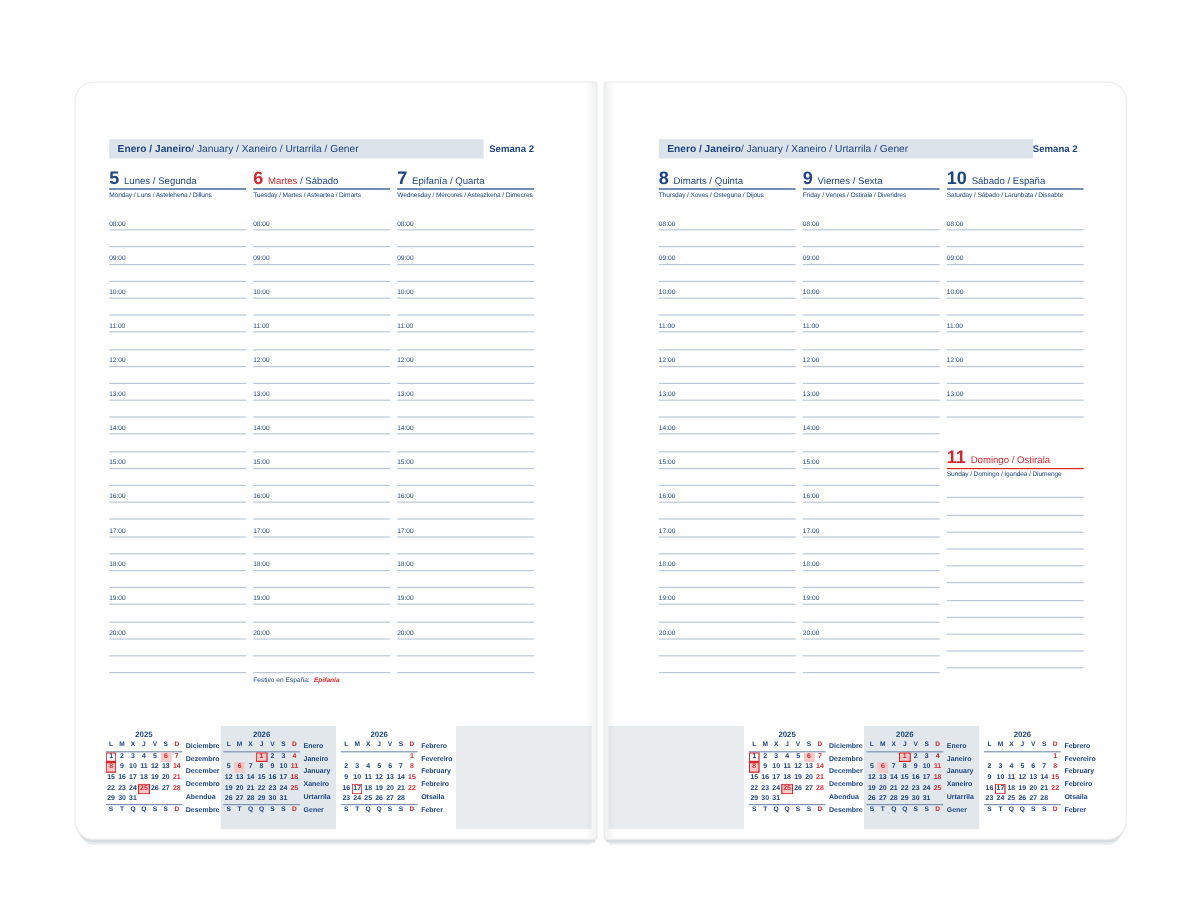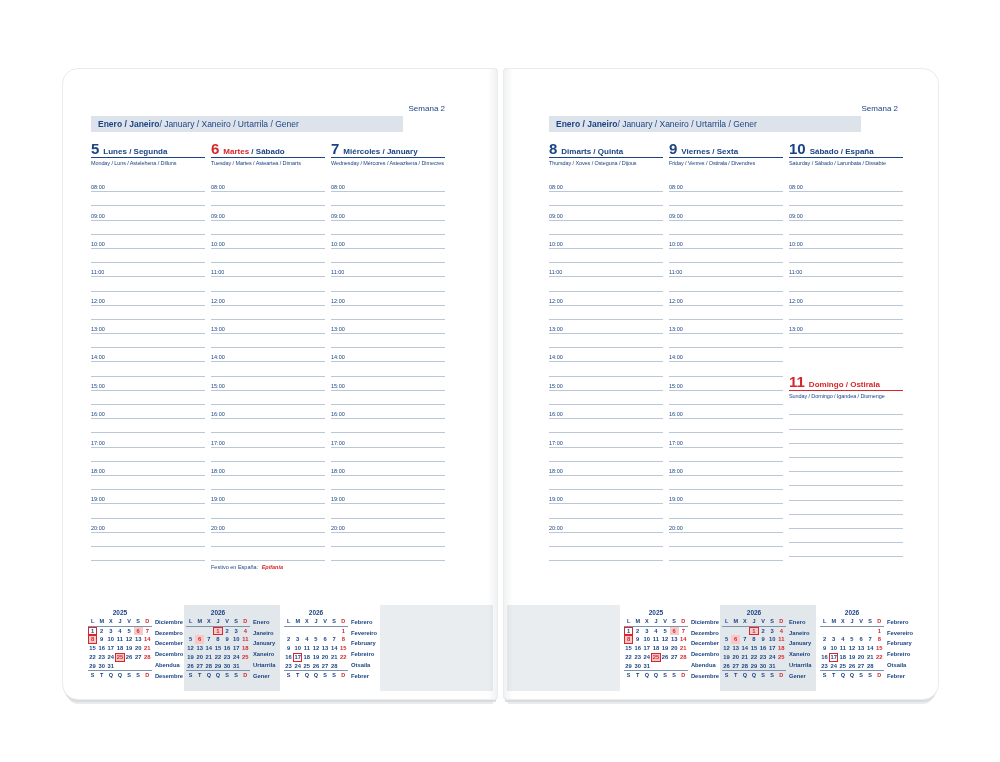--- a/index.html
+++ b/index.html
@@ -18,32 +18,32 @@
   .page-left::after  { content:''; position:absolute; right:0; top:0; bottom:0; width:9px;
                        background:linear-gradient(to right, rgba(110,120,135,0), rgba(110,120,135,0.10)); }
   .page-right::after { content:''; position:absolute; left:0; top:0; bottom:0; width:9px;
                        background:linear-gradient(to left, rgba(110,120,135,0), rgba(110,120,135,0.10)); }
 
   .month-bar { position:absolute; top:47px; height:16px; width:312px; background:var(--bar_bg);
                display:flex; align-items:center; padding-left:7px; font-size:8.5px;
                color:var(--ink); white-space:nowrap; }
   .page-left .month-bar { left:28px; } .page-right .month-bar { left:45px; }
   .month-bar .b { font-weight:bold;text-align:center; }
-  .week-label { position:absolute; top:35px; font-size:8px; font-weight:normal; color:var(--ink); }
+  .week-label { position:absolute; top:51px; font-size:8px; font-weight:bold; color:var(--ink); }
   .page-left .week-label { right:52px; } .page-right .week-label { right:40px; }
 
   .col { position:absolute; top:72px; width:114px; }
   .page-left  .c1{left:28px;}  .page-left  .c2{left:148px;} .page-left  .c3{left:268px;}
   .page-right .c1{left:45px;}  .page-right .c2{left:165px;} .page-right .c3{left:285px;}
 
   .dhead { display:flex; align-items:baseline; border-bottom:1.5px solid var(--ink); height:17px; }
   .dhead.red-line { border-bottom-color:var(--red); }
   .dhead.d11 { margin-top:26px; }
   .dnum { font-size:15px; font-weight:bold; color:var(--ink); line-height:1; }
-  .dtitle { font-size:8px; font-weight:bold; color:var(--ink); margin-left:4px; white-space:nowrap;text-align:right; }
+  .dtitle { font-size:8px; font-weight:normal; color:var(--ink); margin-left:4px; white-space:nowrap;text-align:right; }
   .red { color:var(--red); }
   .dsub { font-size:5.5px; color:var(--ink); margin-top:2px; height:7px; white-space:nowrap;
           letter-spacing:-0.1px; }
 
   .rows { margin-top:11px; }
   .rows.sun { margin-top:1px; }
   .trow { position:relative; height:14.2px; border-bottom:1px solid var(--rule); }
   .tlabel { position:absolute; left:0; bottom:1px; font-size:5.5px; color:var(--ink); }
 
   .note { margin-top:3px; font-size:5.5px; color:var(--ink); white-space:nowrap; }
@@ -205,21 +205,21 @@
       </div>
     <div class="note">
       <span>Festivo en España:</span>
       <span class="val">Epifanía</span>
     </div>
   </div>
 
   <div class="col c3">
     <div class="dhead">
       <span class="dnum">7</span>
-      <span class="dtitle">Miércoles / January</span>
+      <span class="dtitle">Epifanía / Quarta</span>
     </div>
     <div class="dsub">Wednesday / Mércores / Asteazkena / Dimecres</div>
     <div class="rows">
         <div class="trow">
           <span class="tlabel">08:00</span>
         </div>
         <div class="trow"></div>
         <div class="trow">
           <span class="tlabel">09:00</span>
         </div>

